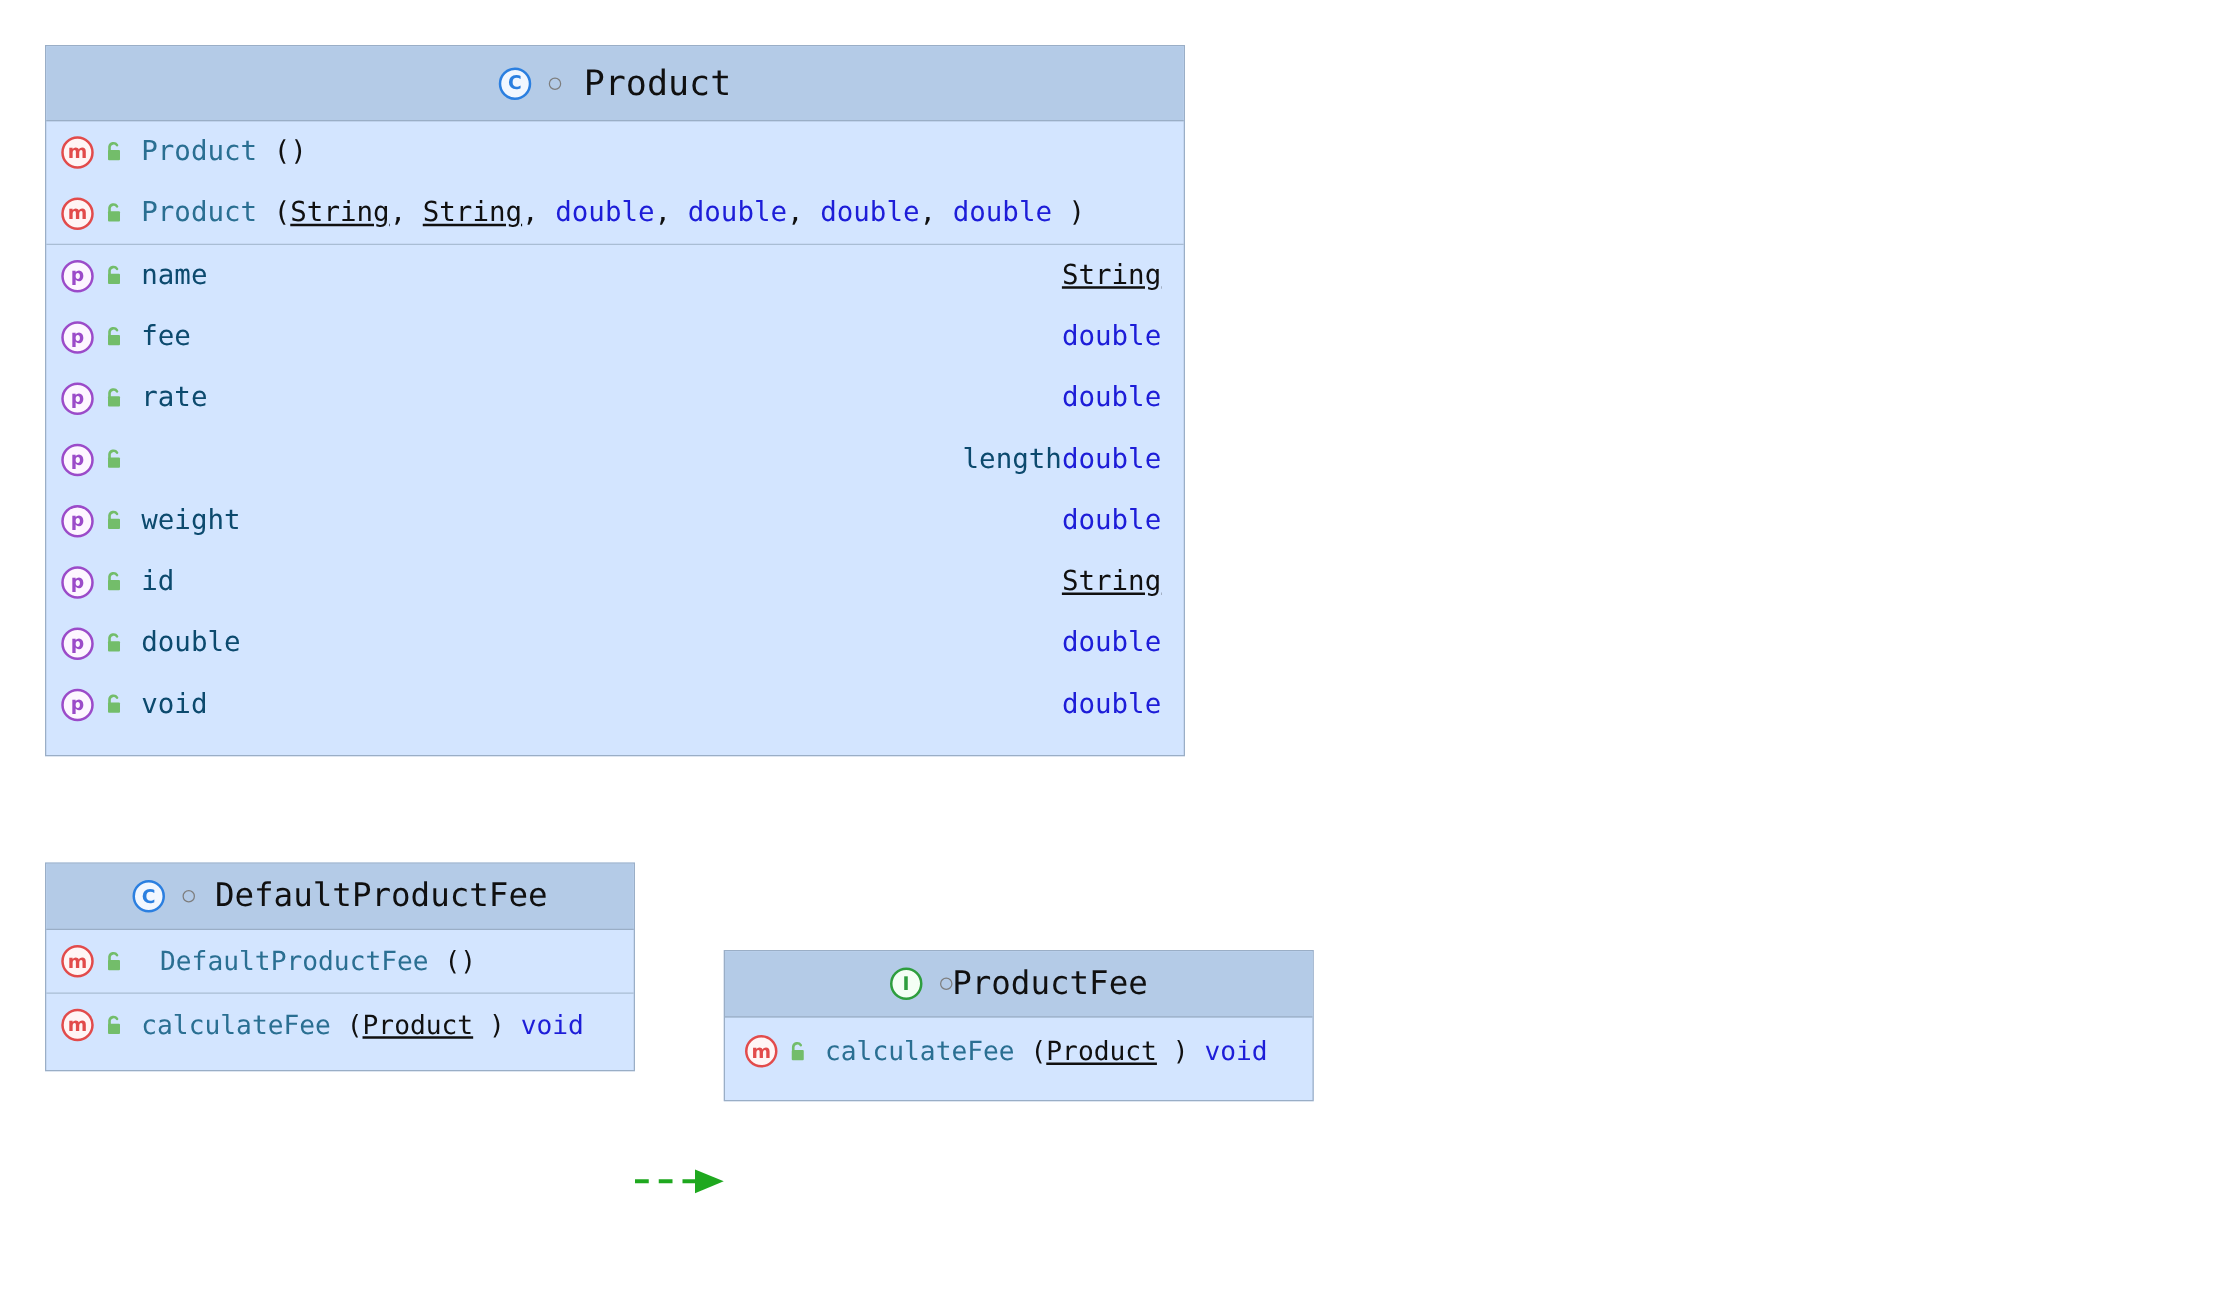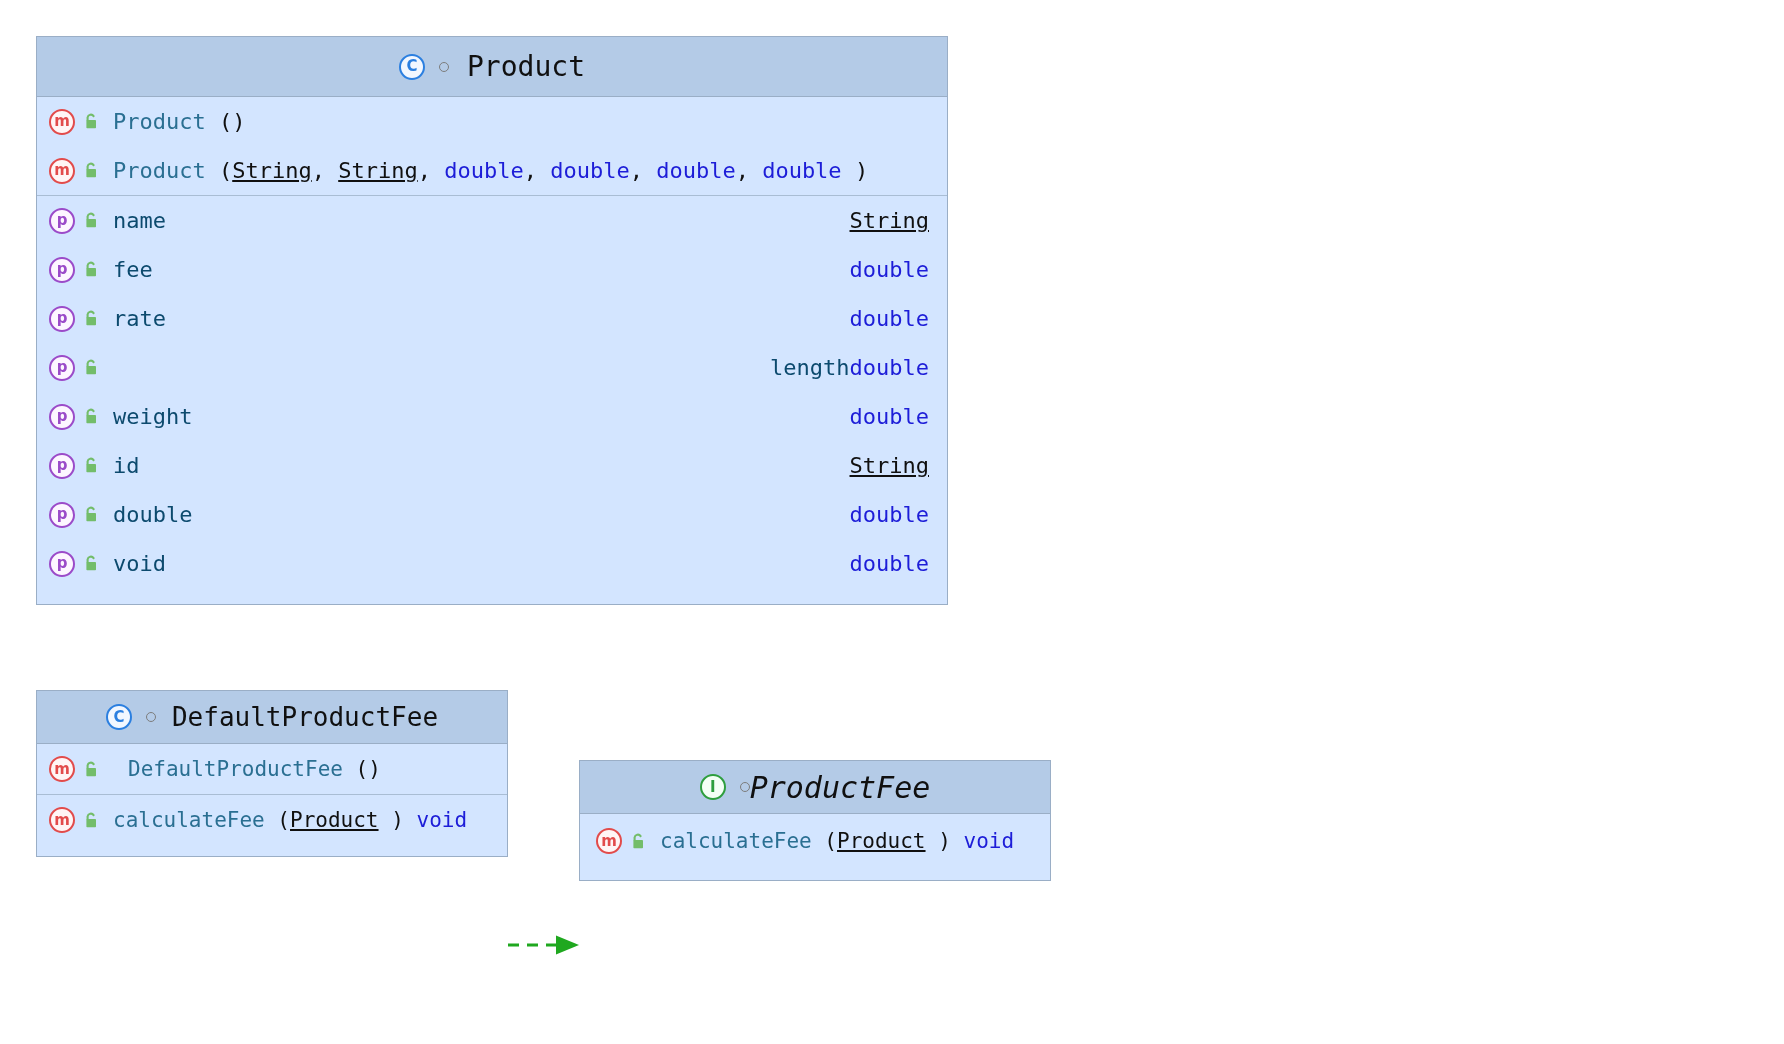--- a/index.html
+++ b/index.html
@@ -303,21 +303,21 @@
           </div>
         </div>
       </div>
   </div>
 
   <div class="node" id="node-pf" style="left:579px;top:760px;width:472px;height:121px;">
 
     <div class="node-header" style="height:53px;">
       <span class="ico ico-circle ico-interface">I</span>
       <span class="ico ico-dot" style="margin-left:14px;"></span>
-      <span class="node-title" style="font-size:30px;font-style:italic;">ProductFee</span>
+      <span class="node-title" style="font-size:26px;">ProductFee</span>
     </div>
 
     <div class="section" id="sec-pf-m">
         <div class="row" style="height: 54px; padding: 0px 14px 0px 16px; font-size: 21px;">
           <span class="gutter">
             <span class="ico ico-circle ico-method">m</span>
             <span class="ico ico-lock" style="margin-left: 7px;">
               <svg width="18" height="19" viewBox="0 0 18 19">
                 <path d="M5.6 8.2 V5.4 a3.3 3.3 0 0 1 6.0 -1.3" fill="none" stroke="#73bd6a" stroke-width="2.1" stroke-linecap="round"></path>
                 <rect x="4.4" y="8.0" width="9.6" height="8.2" rx="0.8" fill="#73bd6a"></rect>

